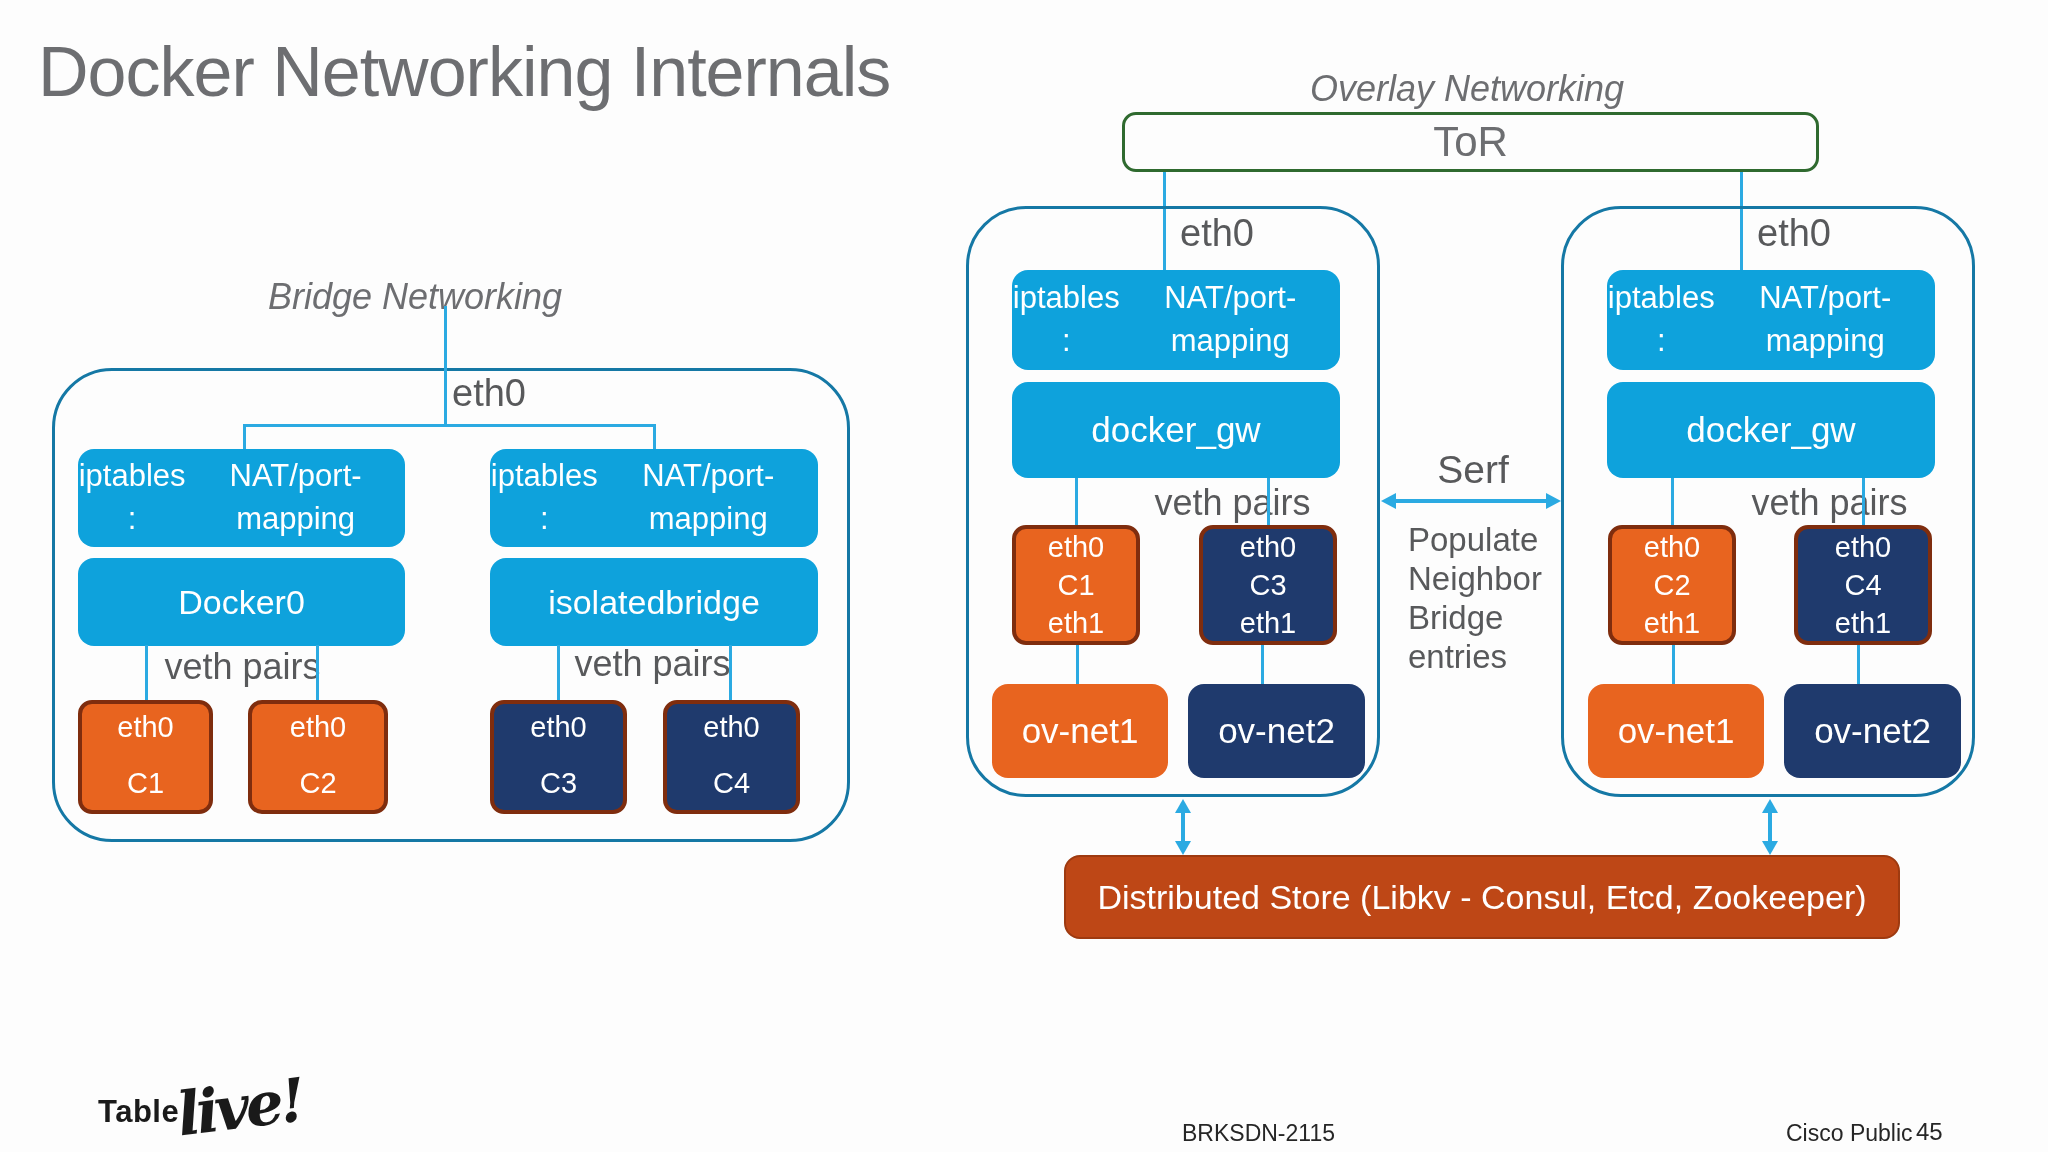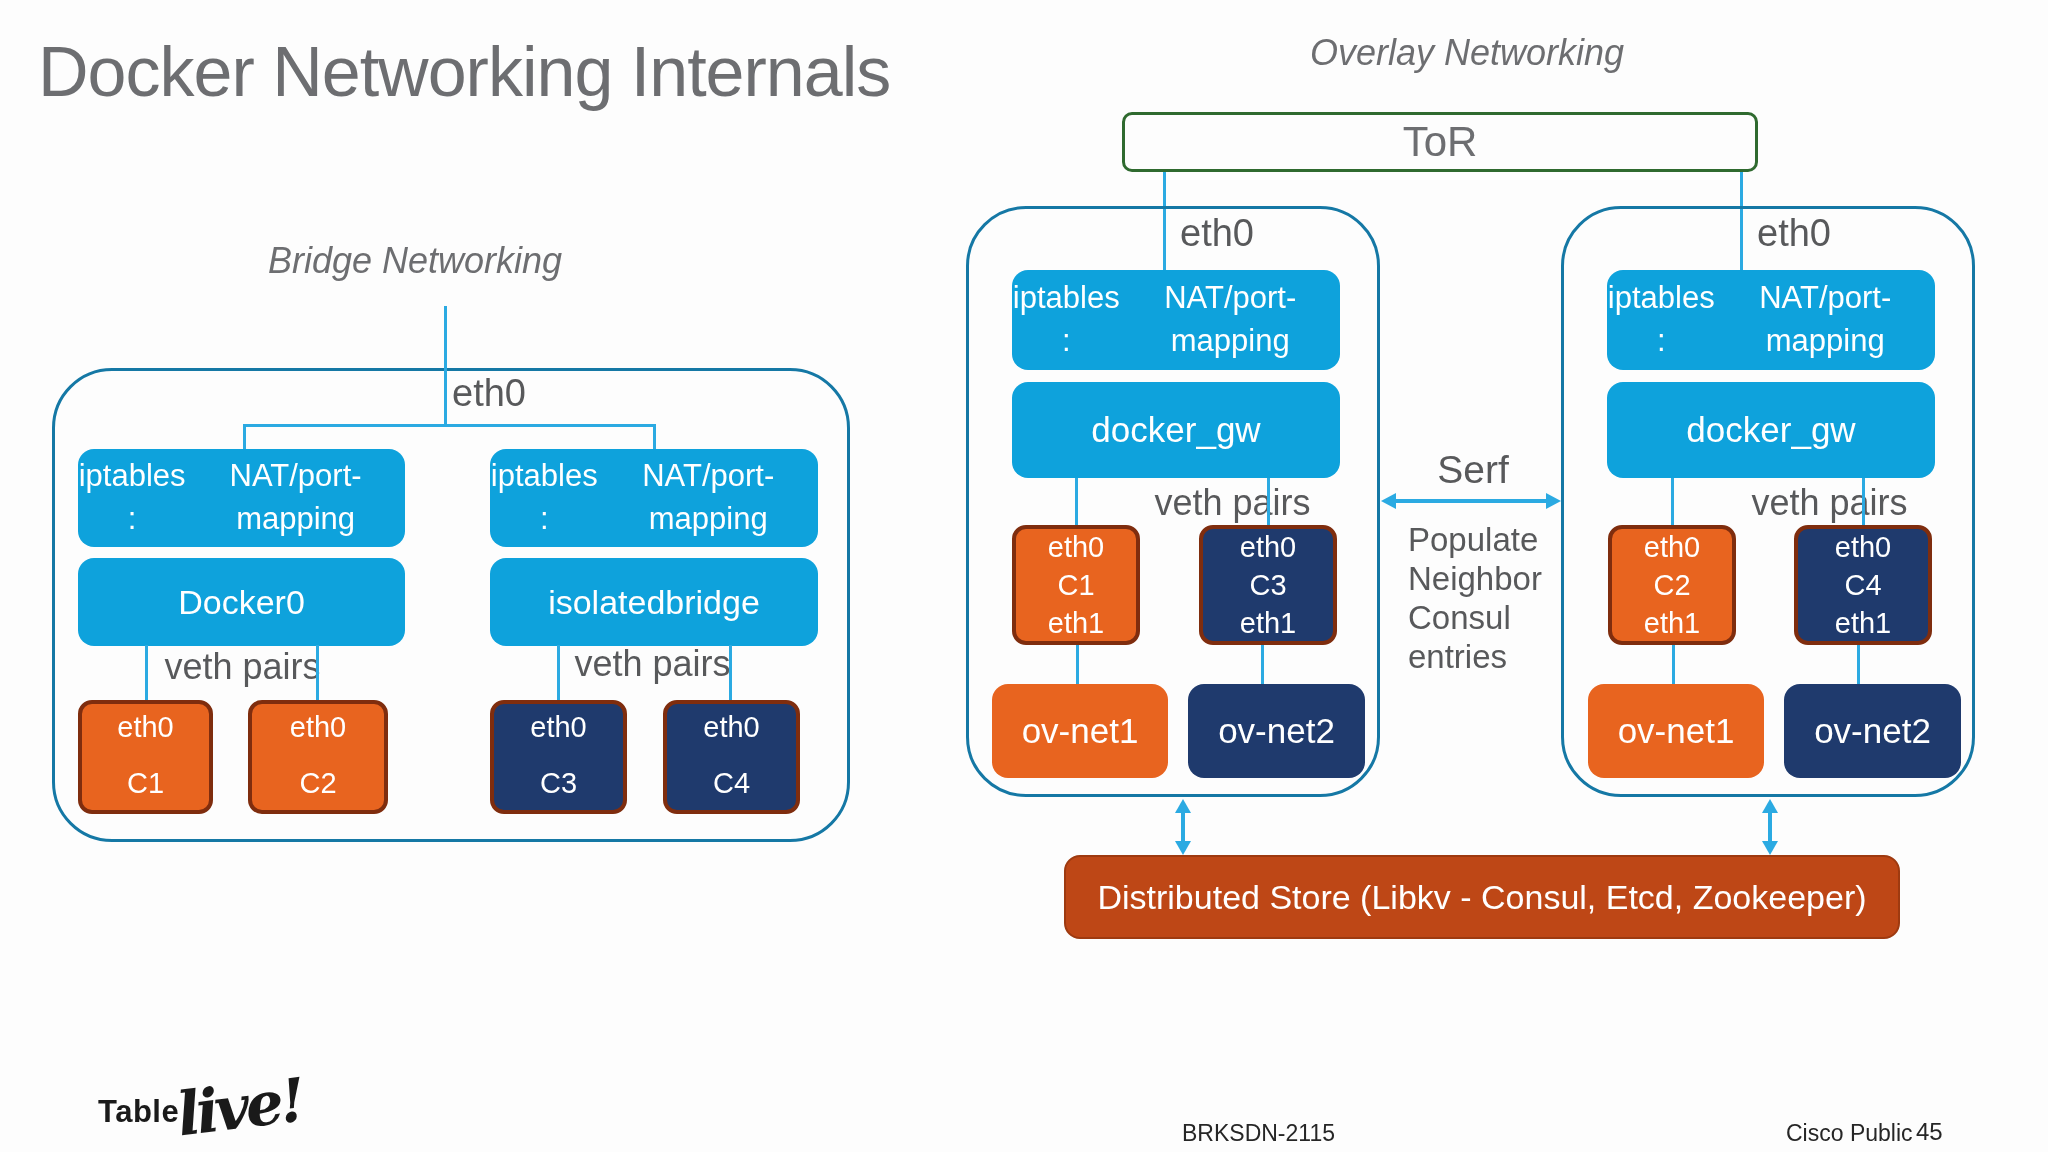--- a/index.html
+++ b/index.html
@@ -2,21 +2,21 @@
 <html><head>
 <meta charset="utf-8">
 <style>
   html,body{margin:0;padding:0;background:#e8e8e8;}
   .scene{
     position:relative;width:2048px;height:1152px;background:#fdfdfd;
     font-family:"Liberation Sans","DejaVu Sans",sans-serif;overflow:hidden;
   }
   .abs{position:absolute;}
   .slide-title{color:#6d6e71;font-size:70px;letter-spacing:-1px;white-space:nowrap;}
-  .heading{color:#6d6e71;font-style:italic;font-size:36px;text-align:center;white-space:nowrap;}
+  .heading{color:#6d6e71;font-style:italic;font-size:36px;text-align:center;white-space:nowrap;margin-top:36px;}
   .glabel{color:#58595b;white-space:nowrap;}
   .hostbox{border:3px solid #1578a5;border-radius:60px;background:transparent;box-sizing:border-box;}
   .torbox{border:3px solid #2f6a2f;border-radius:10px;display:flex;align-items:center;justify-content:center;
           color:#6d6e71;font-size:42px;box-sizing:border-box;}
   .blue-box{background:#0ea2dc;border-radius:16px;color:#fff;display:flex;flex-direction:row;
             align-items:center;justify-content:center;text-align:center;font-size:31px;line-height:1.38;box-sizing:border-box;}
   .cont-box{border:4px solid #7f2d0e;border-radius:14px;color:#fff;display:flex;flex-direction:column;
             align-items:center;text-align:center;font-size:29px;line-height:1.32;box-sizing:border-box;}
   .cont-box.two{justify-content:space-between;padding:4px 4px 8px;}
   .cont-box.three{justify-content:center;}
@@ -83,21 +83,21 @@
   </div>
   <div class="abs cont-box two navy" style="left:490px;top:700px;width:137px;height:114px;">
     <span>eth0</span>
     <span>C3</span>
   </div>
   <div class="abs cont-box two navy" style="left:663px;top:700px;width:137px;height:114px;">
     <span>eth0</span>
     <span>C4</span>
   </div>
 
-  <div class="abs torbox" style="left:1122px;top:112px;width:636px;height:60px;">
+  <div class="abs torbox" style="left:1122px;top:112px;width:697px;height:60px;border-radius:14px;">
     <span>ToR</span>
   </div>
   <div class="abs vline" style="left:1163px;top:172px;height:100px;"></div>
   <div class="abs vline" style="left:1740px;top:172px;height:100px;"></div>
 
   <div class="abs hostbox" style="left:966px;top:206px;width:414px;height:591px;"></div>
   <div class="abs glabel" style="left:1180px;top:212px;font-size:38px;">eth0</div>
   <div class="abs blue-box" style="left:1012px;top:270px;width:328px;height:100px;">
     <span>iptables :</span>
     <span>NAT/port-mapping</span>
@@ -148,21 +148,21 @@
 
   <div class="abs glabel" style="left:1393px;top:448px;width:160px;font-size:39px;text-align:center;">Serf</div>
   <svg class="abs" style="left:1381px;top:492px;" width="180" height="18" viewBox="0 0 180 18">
     <line x1="13" y1="9" x2="167" y2="9" stroke="#2baae2" stroke-width="4"></line>
     <polygon points="0,9 15,1 15,17" fill="#2baae2"></polygon>
     <polygon points="180,9 165,1 165,17" fill="#2baae2"></polygon>
   </svg>
   <div class="abs note" style="left:1408px;top:521px;">
     <div>Populate</div>
     <div>Neighbor</div>
-    <div>Consul</div>
+    <div>Bridge</div>
     <div>entries</div>
   </div>
 
   <svg class="abs" style="left:1174px;top:799px;" width="18" height="56" viewBox="0 0 18 56">
     <line x1="9" y1="12" x2="9" y2="44" stroke="#2baae2" stroke-width="4"></line>
     <polygon points="9,0 1,14 17,14" fill="#2baae2"></polygon>
     <polygon points="9,56 1,42 17,42" fill="#2baae2"></polygon>
   </svg>
   <svg class="abs" style="left:1761px;top:799px;" width="18" height="56" viewBox="0 0 18 56">
     <line x1="9" y1="12" x2="9" y2="44" stroke="#2baae2" stroke-width="4"></line>

